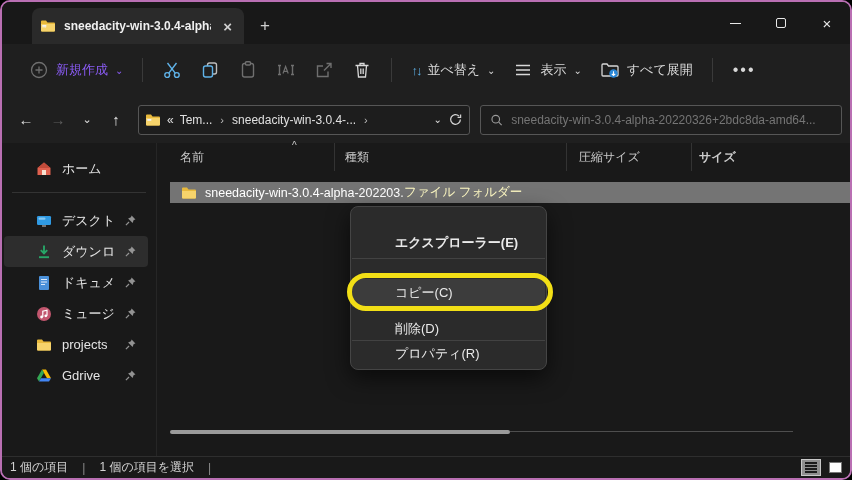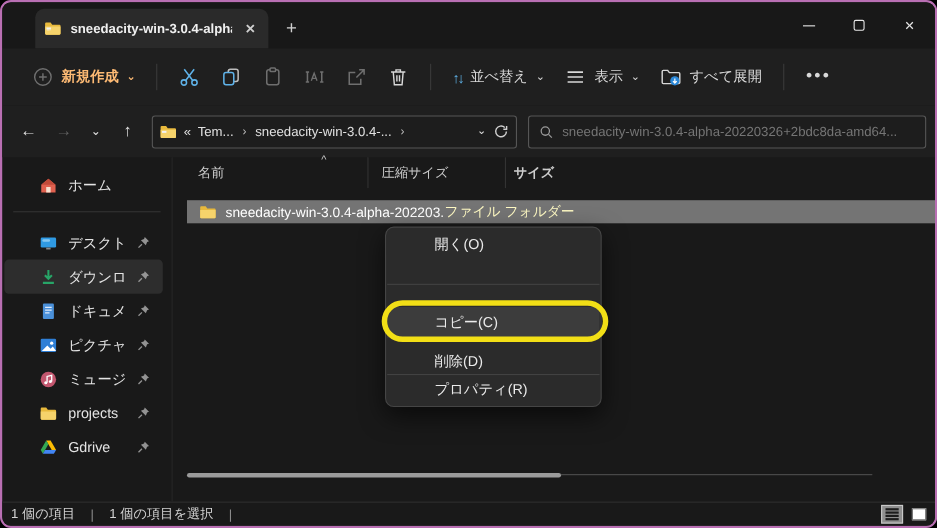--- a/index.html
+++ b/index.html
@@ -18,21 +18,21 @@
   .tab-close { color:#cfcfcf; font-size:15px; padding:0 4px; cursor:default; }
   .newtab { color:#cfcfcf; font-size:17px; margin-left:16px; margin-bottom:8px; }
   .wincontrols { margin-left:auto; display:flex; height:100%; align-items:center; }
   .wc { width:46px; height:100%; display:flex; align-items:center; justify-content:center; color:#e8e8e8; font-size:15px; }
   .wc .minbar { width:11px; border-top:1.4px solid #e8e8e8; display:block; }
   .wc .maxbox { width:10px; height:10px; border:1.3px solid #e8e8e8; border-radius:2px; display:block; }
   
   .toolbar { position:absolute; left:0; top:42px; right:0; height:52px; background:#1f1f1f;
              display:flex; align-items:center; padding:0 18px; font-size:13px; }
   .tb-btn { display:flex; align-items:center; gap:7px; padding:7px 9px; border-radius:4px; color:#d8d8d8; }
-  .tb-btn.disabled { color:#fdba74;font-weight:bold; }
+  .tb-btn.disabled { color:#8b5cf6; }
   .tb-divider { width:1px; height:24px; background:#3a3a3a; margin:0 10px; }
   .tb-icon { width:20px; height:20px; display:block; }
   .chev { font-size:10px; color:inherit; }
   .sorticon { font-size:13px; color:#5fb2e8; letter-spacing:-2px; }
   .more-dots { font-size:16px; letter-spacing:2px; color:#d8d8d8; padding:0 10px; }
   
   .addressrow { position:absolute; left:0; top:94px; right:0; height:47px; background:#1f1f1f;
                 display:flex; align-items:center; padding:0 8px; font-size:12px; }
   .nav-btn { width:32px; height:30px; display:flex; align-items:center; justify-content:center; font-size:15px; color:#e0e0e0; }
   .nav-btn.disabled { color:#5f5f5f; }
@@ -266,32 +266,20 @@
             <path d="M5 4.5h6M5 7h6M5 9.5h4" stroke="#dfeafa" stroke-width="1.2"></path>
           </svg>
         <span class="side-label">ドキュメント</span>
         <svg class="pin" viewBox="0 0 12 12">
             <path d="M7.2.6l4.2 4.2-1.9.7-1.2 3.1L3.4 3.7l3.1-1.2z" fill="#a8a8a8"></path>
             <path d="M4.4 7.6L1 11" stroke="#a8a8a8" stroke-width="1.3"></path>
           </svg>
       </div>
       <div class="side-item">
         <svg class="side-icon" viewBox="0 0 16 16">
-            <rect x="1" y="2" width="14" height="12" rx="1.2" fill="#2f7fd6"></rect>
-            <circle cx="11" cy="6" r="1.5" fill="#fff"></circle>
-            <path d="M2 13l5-5 3 3 2-2 3 4z" fill="#fff"></path>
-          </svg>
-        <span class="side-label">ピクチャ</span>
-        <svg class="pin" viewBox="0 0 12 12">
-            <path d="M7.2.6l4.2 4.2-1.9.7-1.2 3.1L3.4 3.7l3.1-1.2z" fill="#a8a8a8"></path>
-            <path d="M4.4 7.6L1 11" stroke="#a8a8a8" stroke-width="1.3"></path>
-          </svg>
-      </div>
-      <div class="side-item">
-        <svg class="side-icon" viewBox="0 0 16 16">
             <circle cx="8" cy="8" r="7" fill="#c2566e"></circle>
             <path d="M6.8 11V5.2l4.2-1v5.6" stroke="#fff" stroke-width="1.2" fill="none"></path>
             <circle cx="5.6" cy="11" r="1.4" fill="#fff"></circle>
             <circle cx="9.8" cy="9.8" r="1.4" fill="#fff"></circle>
           </svg>
         <span class="side-label">ミュージック</span>
         <svg class="pin" viewBox="0 0 12 12">
             <path d="M7.2.6l4.2 4.2-1.9.7-1.2 3.1L3.4 3.7l3.1-1.2z" fill="#a8a8a8"></path>
             <path d="M4.4 7.6L1 11" stroke="#a8a8a8" stroke-width="1.3"></path>
           </svg>
@@ -320,20 +308,23 @@
           </svg>
       </div>
     </div>
 
     <div class="main">
       <div class="cols-header">
         <div class="col name">
           <span>名前</span>
           <span class="sort-caret">^</span>
         </div>
+        <div class="col type">
+            <span>種類</span>
+          </div>
         <div class="col csize">
             <span>圧縮サイズ</span>
           </div>
         <div class="col size">
             <span>サイズ</span>
           </div>
       </div>
 
       <div class="file-row">
         <svg class="ficon" viewBox="0 0 16 16">
@@ -344,21 +335,21 @@
         <span class="ftype">ファイル フォルダー</span>
       </div>
 
       <div class="hscroll-thumb"></div>
       <div class="hscroll-track"></div>
     </div>
   </div>
 
   <div class="ctxmenu">
     <div class="mi-hover"></div>
-    <div class="mi" style="top:4px">開く(O)</div>
+    <div class="mi bold" style="top:25px">エクスプローラー(E)</div>
     <div class="mdiv" style="top:51px"></div>
     <div class="mi" style="top:75px">コピー(C)</div>
     <div class="mi" style="top:111px">削除(D)</div>
     <div class="mdiv" style="top:133px"></div>
     <div class="mi" style="top:136px">プロパティ(R)</div>
     <div class="yellow-ring"></div>
   </div>
 
   <div class="statusbar">
     <span>1 個の項目</span>

